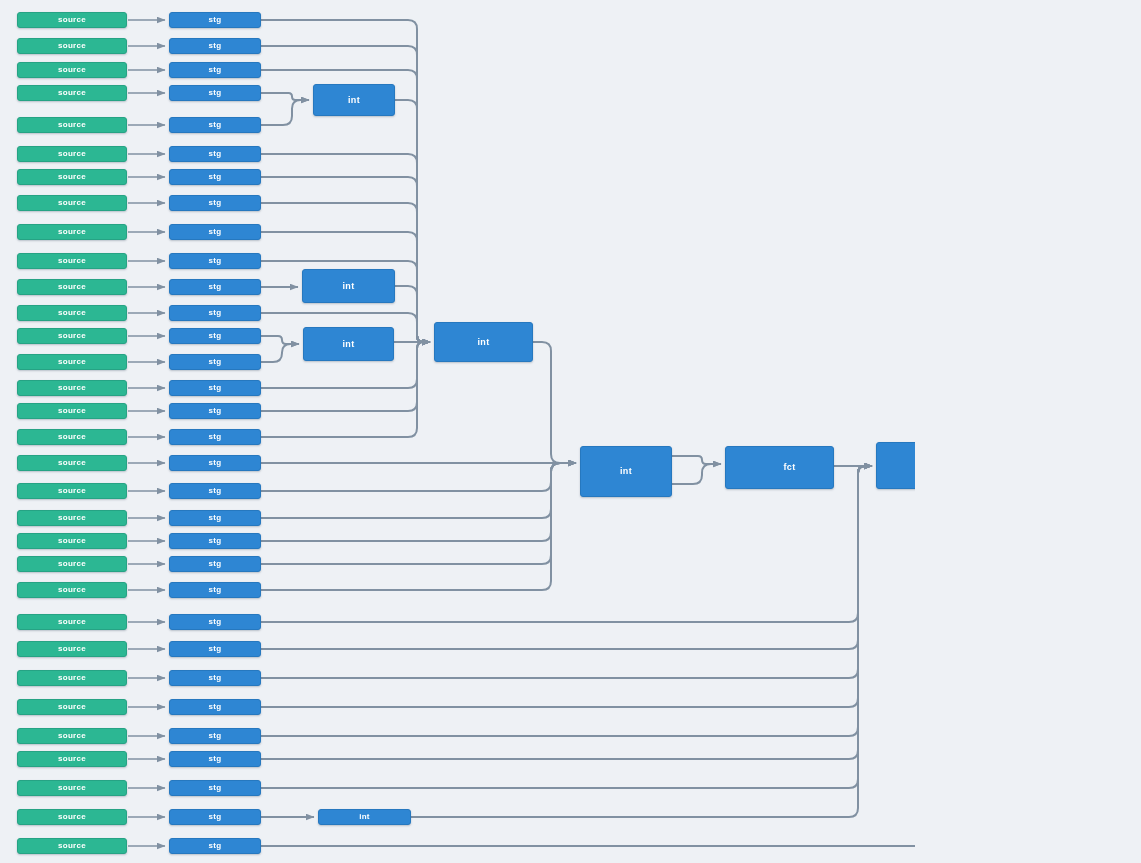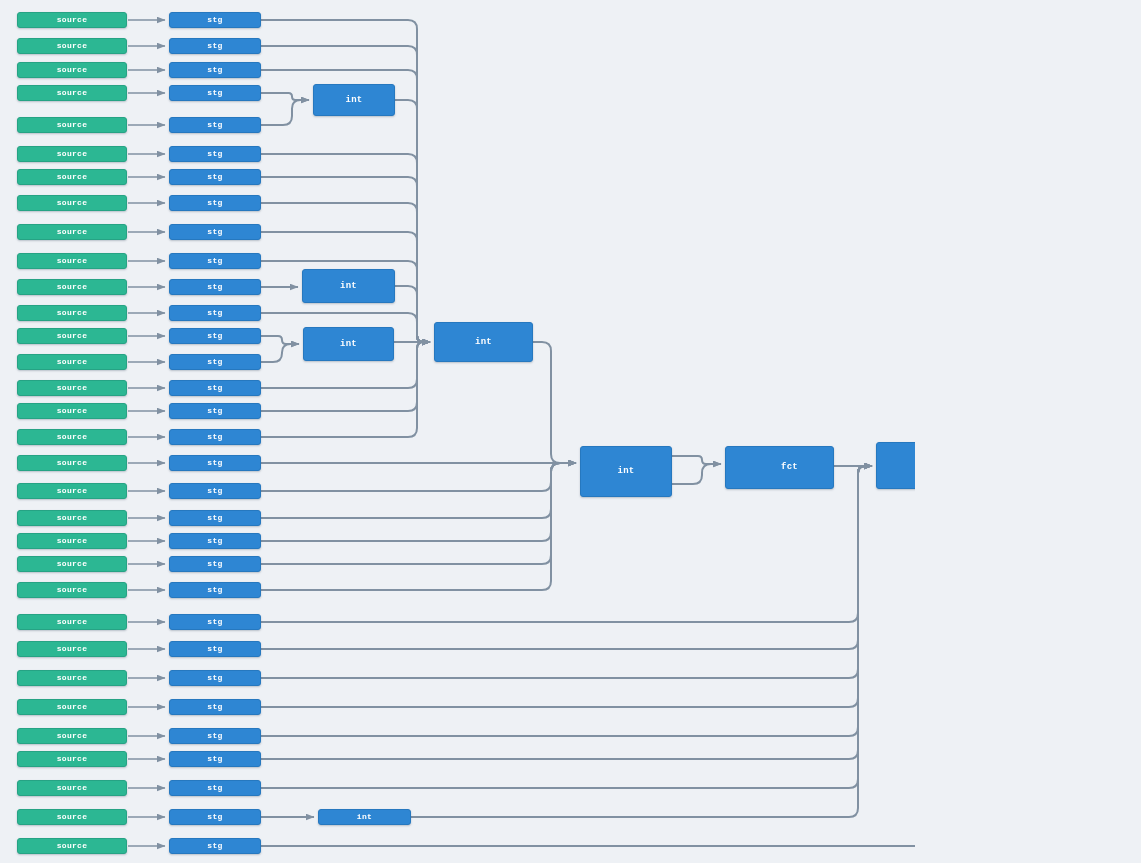--- a/index.html
+++ b/index.html
@@ -39,21 +39,21 @@
     line-height: 1;
     white-space: nowrap;
   }
   .node.big > span {
     font-size: 9px;
   }
 </style>
 </head>
 <body>
 
-<div id="lineage-canvas" style="width: 915px; height: 863px; background: rgb(238, 241, 245); font-family: Liberation Mono, monospace;">
+<div id="lineage-canvas" style="width: 915px; height: 863px; background: rgb(238, 241, 245);">
   <svg id="edge-layer" width="1141" height="863">
       <defs>
         <marker id="arrowhead" markerUnits="userSpaceOnUse" markerWidth="9" markerHeight="7" refX="8.5" refY="3.5" orient="auto">
           <path d="M0,0 L9,3.5 L0,7 Z" fill="#8191a2"></path>
         </marker>
       </defs>
       <path d="M 128 20 L 165 20" fill="none" stroke="#8191a2" stroke-width="1.6" marker-end="url(#arrowhead)"></path>
       <path d="M 128 46 L 165 46" fill="none" stroke="#8191a2" stroke-width="1.6" marker-end="url(#arrowhead)"></path>
       <path d="M 128 70 L 165 70" fill="none" stroke="#8191a2" stroke-width="1.6" marker-end="url(#arrowhead)"></path>
       <path d="M 128 93 L 165 93" fill="none" stroke="#8191a2" stroke-width="1.6" marker-end="url(#arrowhead)"></path>

